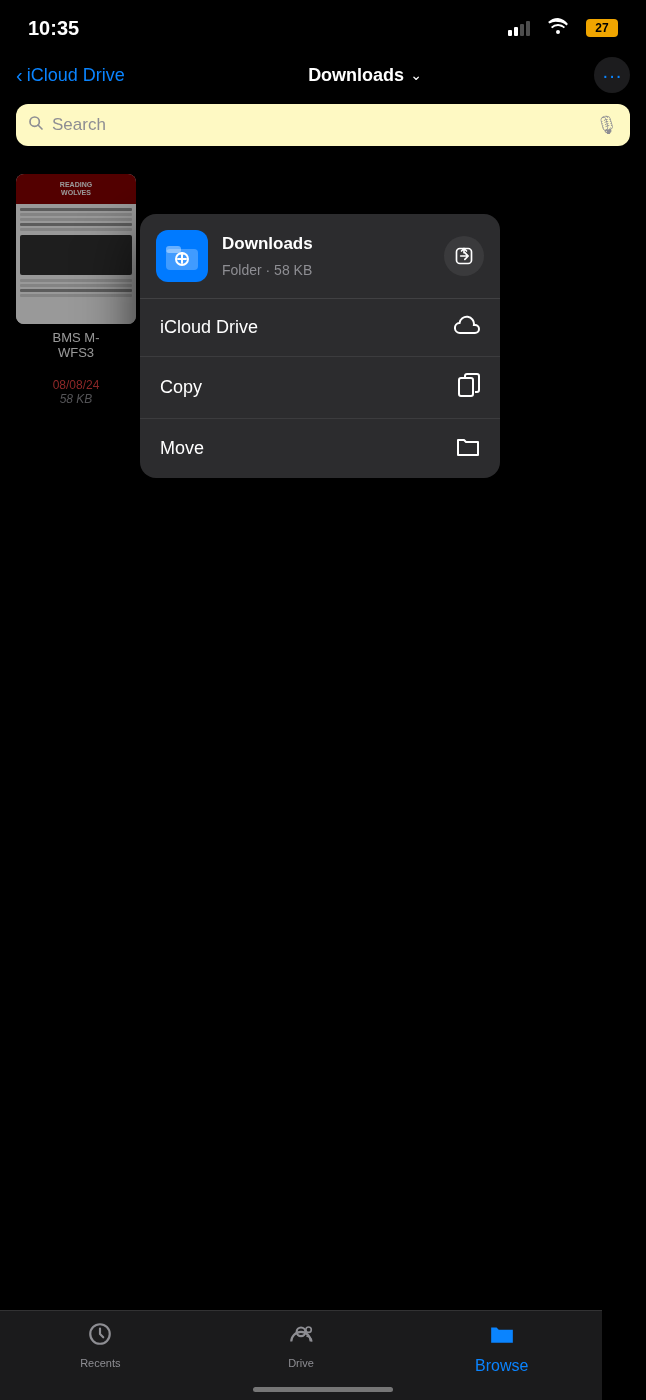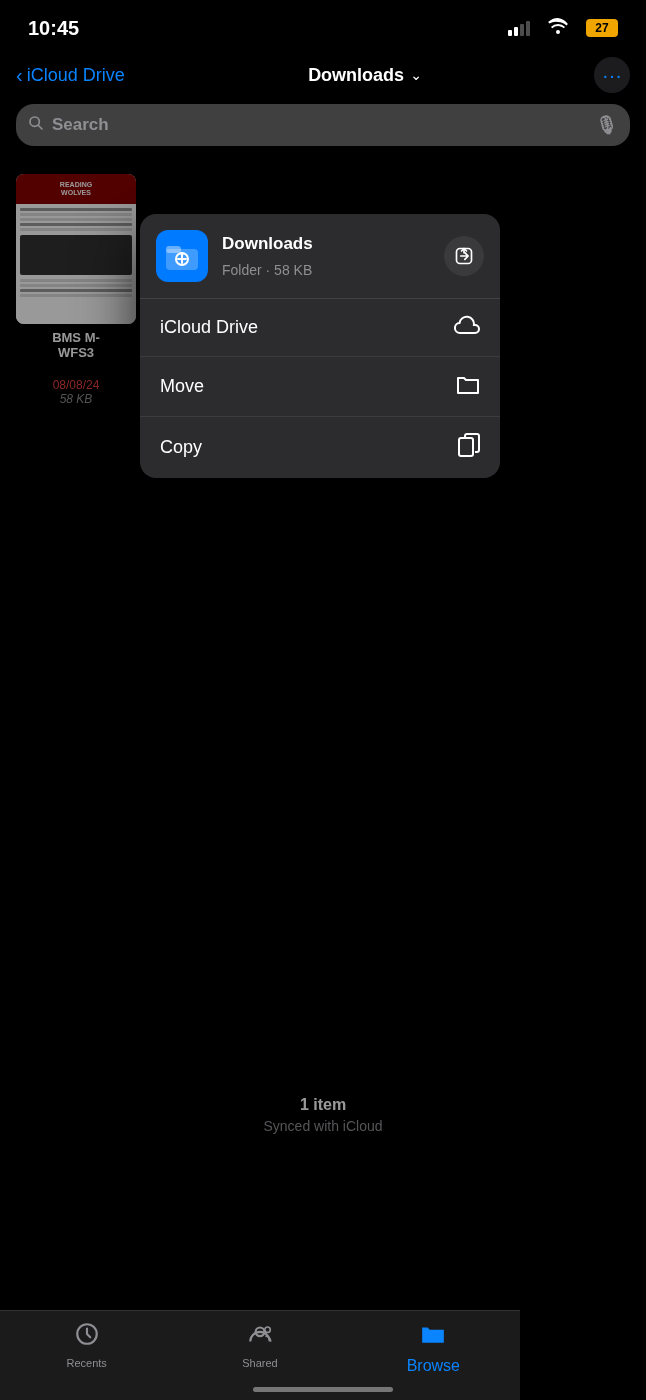--- a/index.html
+++ b/index.html
@@ -102,28 +102,27 @@
       display: flex;
       align-items: center;
       justify-content: center;
       color: #0a84ff;
       font-size: 20px;
     }
 
     
     .search-bar {
       margin: 4px 16px 8px;
-      background: #404040;
-      border-radius: 18px;
+      background: #fef9c3;
+      border-radius: 12px;
       display: flex;
       align-items: center;
       padding: 9px 12px;
       gap: 8px;
       height: 42px;
-      font-weight: bold;
     }
     .search-icon {
       color: #8e8e93;
       font-size: 16px;
     }
     .search-input-text {
       color: #8e8e93;
       font-size: 17px;
       flex: 1;
     }
@@ -183,21 +182,21 @@
       width: 100%;
       height: 40px;
       background: #333;
       margin-top: 4px;
       border-radius: 2px;
     }
     .file-name {
       margin-top: 6px;
       font-size: 13px;
       color: #fff;
-      font-weight: 700;
+      font-weight: 400;
     }
     .file-date {
       font-size: 12px;
       color: #ef4444;
       margin-top: 18px;
     }
     .file-size {
       font-size: 12px;
       color: #8e8e93;
       font-style: italic;
@@ -354,21 +353,21 @@
       right: 0;
       bottom: 0;
       background: rgba(0,0,0,0.4);
       z-index: 50;
     }
   </style>
 </head>
 <body>
 
 <div class="status-bar">
-  <span class="status-time">10:45</span>
+  <span class="status-time">10:35</span>
   <div class="status-icons">
     <div class="signal-bars">
       <div class="signal-bar" style="height:6px"></div>
       <div class="signal-bar" style="height:9px"></div>
       <div class="signal-bar" style="height:12px; opacity:0.3"></div>
       <div class="signal-bar" style="height:15px; opacity:0.3"></div>
     </div>
     <span class="wifi-icon">
       <svg width="20" height="16" viewBox="0 0 20 16" fill="white">
         <path d="M10 12a2 2 0 110 4 2 2 0 010-4zm0-4c2.21 0 4.21.9 5.66 2.34l1.41-1.41A9.97 9.97 0 0010 6a9.97 9.97 0 00-7.07 2.93l1.41 1.41A7.97 7.97 0 0110 8zm0-4c3.31 0 6.31 1.34 8.49 3.51l1.41-1.41A13.97 13.97 0 0010 0C6.13 0 2.64 1.56.1 4.1l1.41 1.41A11.97 11.97 0 0110 4z"></path>
@@ -468,67 +467,63 @@
       <span class="menu-item-label">iCloud Drive</span>
       <span class="menu-item-icon">
         <svg width="26" height="20" viewBox="0 0 26 20" fill="none">
           <path d="M21 18H6a5 5 0 01-.5-9.98A7 7 0 0119.92 10H21a4 4 0 010 8z" stroke="white" stroke-width="2" fill="none"></path>
         </svg>
       </span>
     </div>
 
 
     <div class="menu-item">
-      <span class="menu-item-label">Move</span>
-      <span class="menu-item-icon">
-        <svg width="24" height="22" viewBox="0 0 24 22" fill="none">
-          <path d="M2 5h6l2 2h12v13H2V5z" stroke="white" stroke-width="2" stroke-linejoin="round" fill="none"></path>
-        </svg>
-      </span>
-    </div>
-
-    <div class="menu-item">
       <span class="menu-item-label">Copy</span>
       <span class="menu-item-icon">
         <svg width="22" height="24" viewBox="0 0 22 24" fill="none">
           <rect x="1" y="5" width="14" height="18" rx="2" stroke="white" stroke-width="2" fill="none"></rect>
           <path d="M7 5V3a2 2 0 012-2h10a2 2 0 012 2v14a2 2 0 01-2 2h-2" stroke="white" stroke-width="2" fill="none"></path>
         </svg>
       </span>
     </div>
 
-  </div>
-
-  <div class="bottom-status" style="position:absolute; bottom: 120px; left:0; right:0; text-align:center;">
-    <div class="bottom-status-count">1 item</div>
-    <div class="bottom-status-sync">Synced with iCloud</div>
-  </div>
+    <div class="menu-item">
+      <span class="menu-item-label">Move</span>
+      <span class="menu-item-icon">
+        <svg width="24" height="22" viewBox="0 0 24 22" fill="none">
+          <path d="M2 5h6l2 2h12v13H2V5z" stroke="white" stroke-width="2" stroke-linejoin="round" fill="none"></path>
+        </svg>
+      </span>
+    </div>
+
+  </div>
+
 
 </div>
 
-<div class="tab-bar" style="position:fixed; bottom:0; left:0; right:0; width:520px;">
+<div class="tab-bar" style="position:fixed; bottom:0; left:0; right:0; width:602px;">
   <div class="tab-item">
     <span class="tab-icon">
       <svg width="26" height="26" viewBox="0 0 24 24" fill="none">
         <circle cx="12" cy="12" r="9" stroke="#8e8e93" stroke-width="2"></circle>
         <polyline points="12,7 12,12 15,15" stroke="#8e8e93" stroke-width="2" stroke-linecap="round" stroke-linejoin="round"></polyline>
       </svg>
     </span>
     <span class="tab-label" style="color:#8e8e93; font-size:11px;">Recents</span>
   </div>
   <div class="tab-item">
     <span class="tab-icon">
       <svg width="26" height="26" viewBox="0 0 24 24" fill="none">
         <path d="M3 19a9 9 0 0118 0" stroke="#8e8e93" stroke-width="2" fill="none"></path>
         <circle cx="12" cy="10" r="4" stroke="#8e8e93" stroke-width="2" fill="none"></circle>
         <circle cx="19" cy="8" r="2.5" stroke="#8e8e93" stroke-width="1.5" fill="none"></circle>
         <path d="M22 19a5 5 0 00-5-5" stroke="#8e8e93" stroke-width="1.5" fill="none"></path>
       </svg>
     </span>
-    <span class="tab-label" style="color:#8e8e93; font-size:11px;">Shared</span>
+    <span class="tab-label" style="color:#8e8e93; font-size:11px;">Drive</span>
   </div>
   <div class="tab-item active">
     <span class="tab-icon">
       <svg width="26" height="26" viewBox="0 0 24 24" fill="none">
         <path d="M2 6h5l2 2h13v12H2V6z" fill="#0a84ff"></path>
       </svg>
     </span>
     <span class="tab-label" style="color:#0a84ff; font-size:16px;">Browse</span>
   </div>
 </div>

